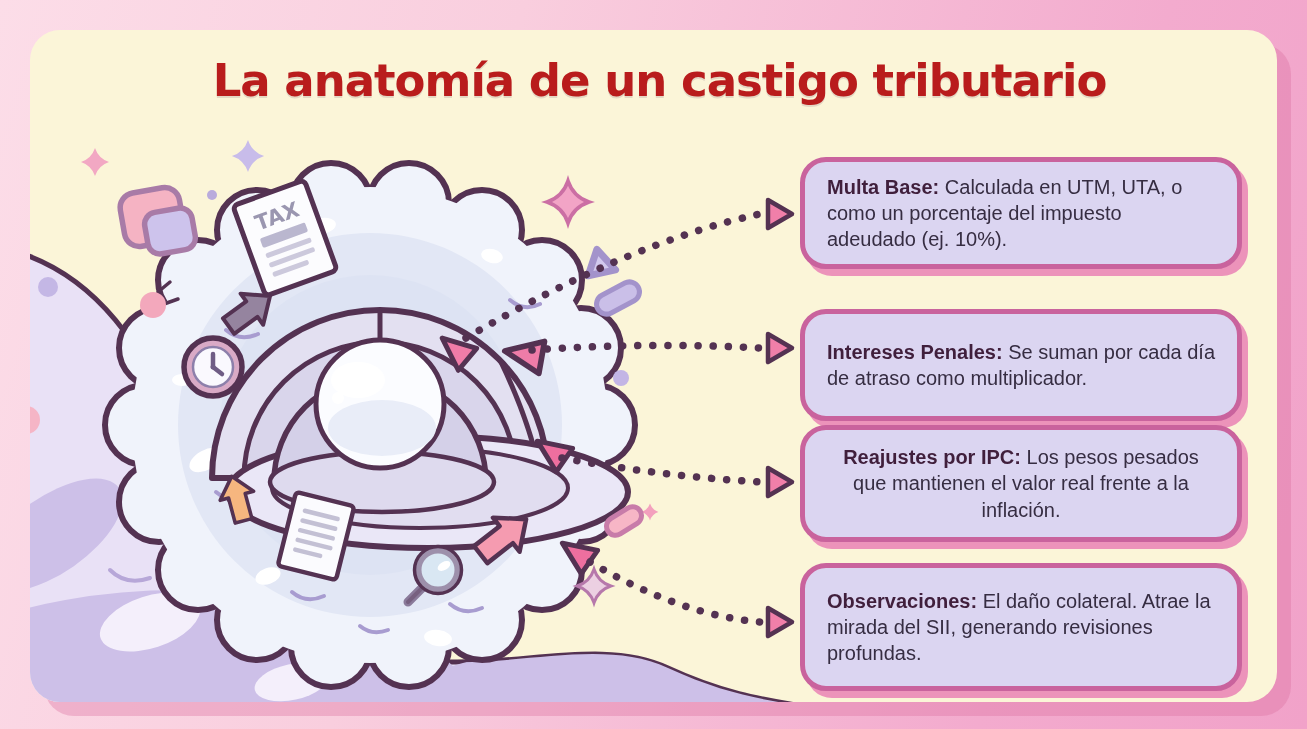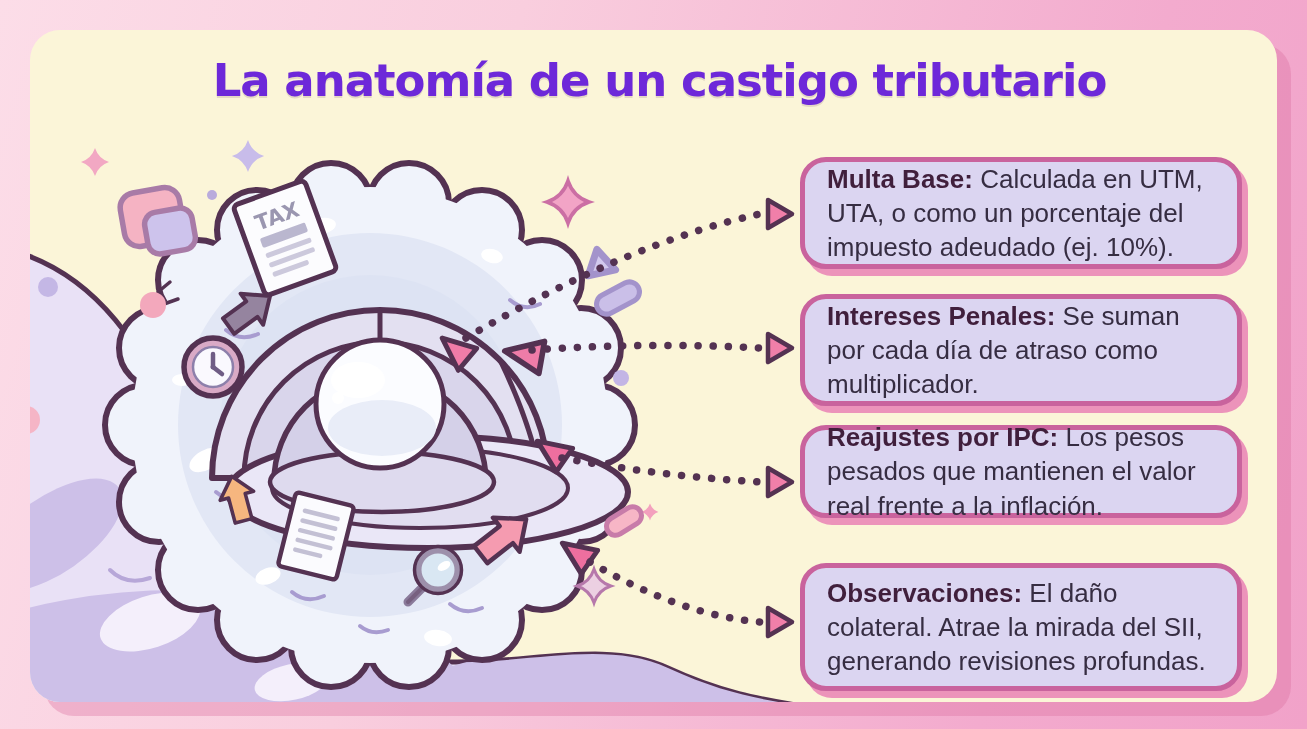--- a/index.html
+++ b/index.html
@@ -10,34 +10,34 @@
   }
   .panel{
     position:absolute; left:30px; top:30px; width:1247px; height:672px;
     background:#fbf5d8; border-radius:30px; overflow:hidden;
     box-shadow:14px 14px 0 rgba(219,108,158,.35);
   }
   .illu{position:absolute; left:0; top:0;}
   .title{
     position:absolute; top:24px; left:12px; right:0; text-align:center;
     font-family:"DejaVu Sans",sans-serif; font-weight:700; font-size:45px;
-    letter-spacing:-1px; color:#6d28d9; margin:0;
+    letter-spacing:-1px; color:#b91c1c; margin:0;
     text-shadow:0 2px 0 rgba(91,42,76,.14);
   }
   .callout{
     position:absolute; left:770px; width:442px; box-sizing:border-box;
     background:#dbd5f1; border:5px solid #c9639d; border-radius:26px;
     box-shadow:6px 7px 0 #ec93ba;
     display:flex; align-items:center; padding:10px 22px;
-    color:#362d42; font-size:26px; line-height:1.31;
+    color:#362d42; font-size:20px; line-height:1.31;
   }
   .callout b{color:#401f3c; font-weight:700;}
   .c1{top:127px; height:112px;}
-  .c2{top:264px; height:112px;}
-  .c3{top:395px; height:93px;}
+  .c2{top:279px; height:112px;}
+  .c3{top:395px; height:117px;text-align:center;}
   .c4{top:533px; height:128px;}
 </style>
 </head>
 <body>
 
 <div class="canvas">
   <div class="panel">
 
     <svg class="illu" width="1247" height="672" viewBox="0 0 1247 672">
       <defs>

